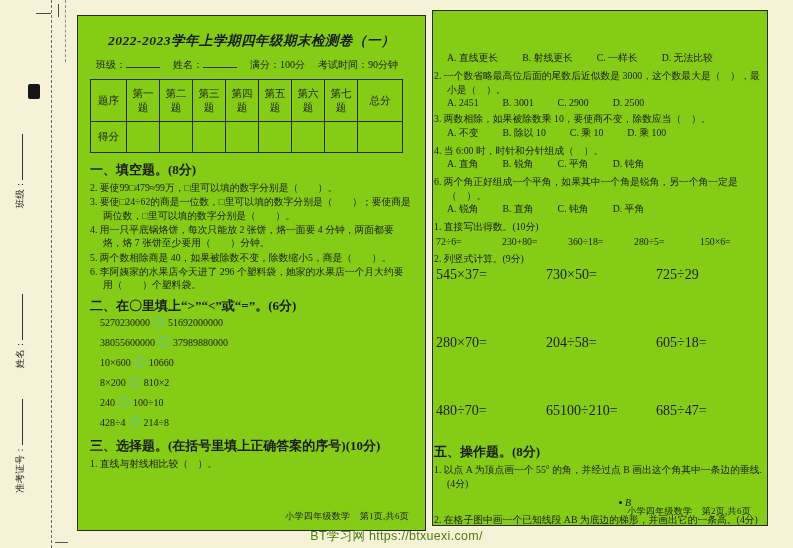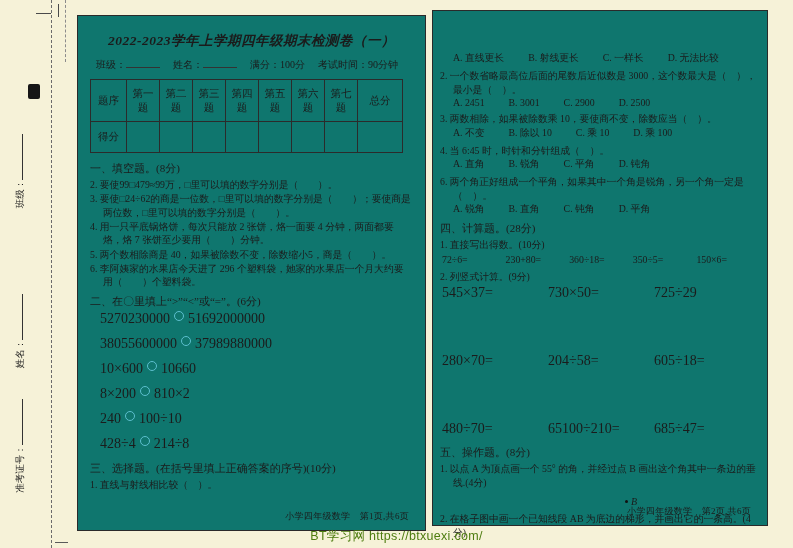--- a/index.html
+++ b/index.html
@@ -1,39 +1,39 @@
 <!DOCTYPE html>
 <html><head>
 <meta charset="utf-8">
 <style>
   *{box-sizing:border-box;margin:0;padding:0}
   body{
     width:793px;height:548px;position:relative;overflow:hidden;
     background:#f6f2d8;color:#1b1b1b;
     font-family:"Liberation Serif","DejaVu Serif",serif;
   }
-  .page{position:absolute;background:#0f766e;border:1.5px solid #2a2a2a}
+  .page{position:absolute;background:#84cc16;border:1.5px solid #2a2a2a}
   .page1{left:77px;top:15px;width:349px;height:516px;padding:8px 12px 20px}
-  .page2{left:432px;top:10px;width:336px;height:516px;padding:40px 7px 20px}
+  .page2{left:432px;top:10px;width:336px;height:516px;padding:40px 1px 20px}
 
   .title{text-align:center;font-size:13.5px;font-weight:bold;font-style:italic;
          letter-spacing:.5px;margin:8px 0 8px}
   .info-line{display:flex;gap:13px;font-size:10px;margin:0 0 7px 6px;white-space:nowrap;align-items:baseline}
   .blank{display:inline-block;width:34px;border-bottom:1px solid #333;height:10px;vertical-align:baseline}
   .blank-w{width:46px}
 
   table.score{border-collapse:collapse;table-layout:fixed;width:274px;margin:0 0 8px 0}
   .score th,.score td{border:1px solid #2b2b2b;font-weight:normal;font-size:10.5px;
     text-align:center;padding:1px 2px;line-height:1.25;vertical-align:middle}
   .score thead th{height:42px}
   .score .score-row td{height:31px;font-size:10.5px}
 
-  .sec-heading{font-weight:normal;font-size:11px;margin:5px 0 2px}
+  .sec-heading{font-weight:bold;font-size:13px;margin:5px 0 2px}
   .fill-item{font-size:9.8px;line-height:1.36;margin-bottom:1px;padding-left:13px;text-indent:-13px}
-  .cmp-item{font-size:14px;margin:0 0 9px 10px;display:flex;}
+  .cmp-item{font-size:10px;margin:0 0 9px 10px;display:flex;}
   .circle{width:10px;height:10px;border:1.4px solid #5cbfce;border-radius:50%;
           display:inline-block;margin:0 4px;flex:0 0 auto}
   .choice-stem{font-size:9.8px;line-height:1.38;padding-left:13px;text-indent:-13px;margin-bottom:1px}
   .options{display:flex;font-size:9.8px;margin:1px 0 4px 13px}
   .options span{margin-right:24px;white-space:nowrap}
   .calc-row{display:flex;font-size:9.8px;margin:2px 0 5px 2px}
   .calc-row span{flex:1;white-space:nowrap}
   .vcalc-row{display:flex;font-size:14px;margin:2px 0 0 2px}
   .vcalc-row span{flex:1;white-space:nowrap}
   .vspace{height:50px}
@@ -189,43 +189,42 @@
   </div>
 
   <div class="choice-stem">3. 两数相除，如果被除数乘 10，要使商不变，除数应当（　）。</div>
   <div class="options">
     <span>A. 不变</span>
     <span>B. 除以 10</span>
     <span>C. 乘 10</span>
     <span>D. 乘 100</span>
   </div>
 
-  <div class="choice-stem">4. 当 6:45 时，时针和分针组成（　）。</div>
+  <div class="choice-stem">4. 当 6:00 时，时针和分针组成（　）。</div>
   <div class="options">
     <span>A. 直角</span>
     <span>B. 锐角</span>
     <span>C. 平角</span>
     <span>D. 钝角</span>
   </div>
 
   <div class="choice-stem">6. 两个角正好组成一个平角，如果其中一个角是锐角，另一个角一定是（　）。</div>
   <div class="options">
     <span>A. 锐角</span>
     <span>B. 直角</span>
     <span>C. 钝角</span>
     <span>D. 平角</span>
   </div>
 
-  <div class="sec-heading">四、计算题。(28分)</div>
   <div class="choice-stem">1. 直接写出得数。(10分)</div>
   <div class="calc-row">
     <span>72÷6=</span>
     <span>230+80=</span>
     <span>360÷18=</span>
-    <span>350÷5=</span>
+    <span>280÷5=</span>
     <span>150×6=</span>
   </div>
 
   <div class="choice-stem">2. 列竖式计算。(9分)</div>
   <div class="vcalc-row">
     <span>545×37=</span>
     <span>730×50=</span>
     <span>725÷29</span>
   </div>
   <div class="vspace"></div>
@@ -234,21 +233,21 @@
     <span>204÷58=</span>
     <span>605÷18=</span>
   </div>
   <div class="vspace"></div>
   <div class="vcalc-row">
     <span>480÷70=</span>
     <span>65100÷210=</span>
     <span>685÷47=</span>
   </div>
 
-  <div class="sec-heading" style="margin-top:8px">五、操作题。(8分)</div>
+  <div class="sec-heading" style="margin-top:24px">五、操作题。(8分)</div>
   <div class="choice-stem">1. 以点 A 为顶点画一个 55° 的角，并经过点 B 画出这个角其中一条边的垂线.(4分)</div>
   <div class="b-line">
     <span class="b-point">
       <span class="b-dot"></span>
       <span class="b-label">B</span>
     </span>
   </div>
   <div class="choice-stem">2. 在格子图中画一个已知线段 AB 为底边的梯形，并画出它的一条高。(4分)</div>
 
   <div class="page-footer">小学四年级数学　第2页,共6页</div>

